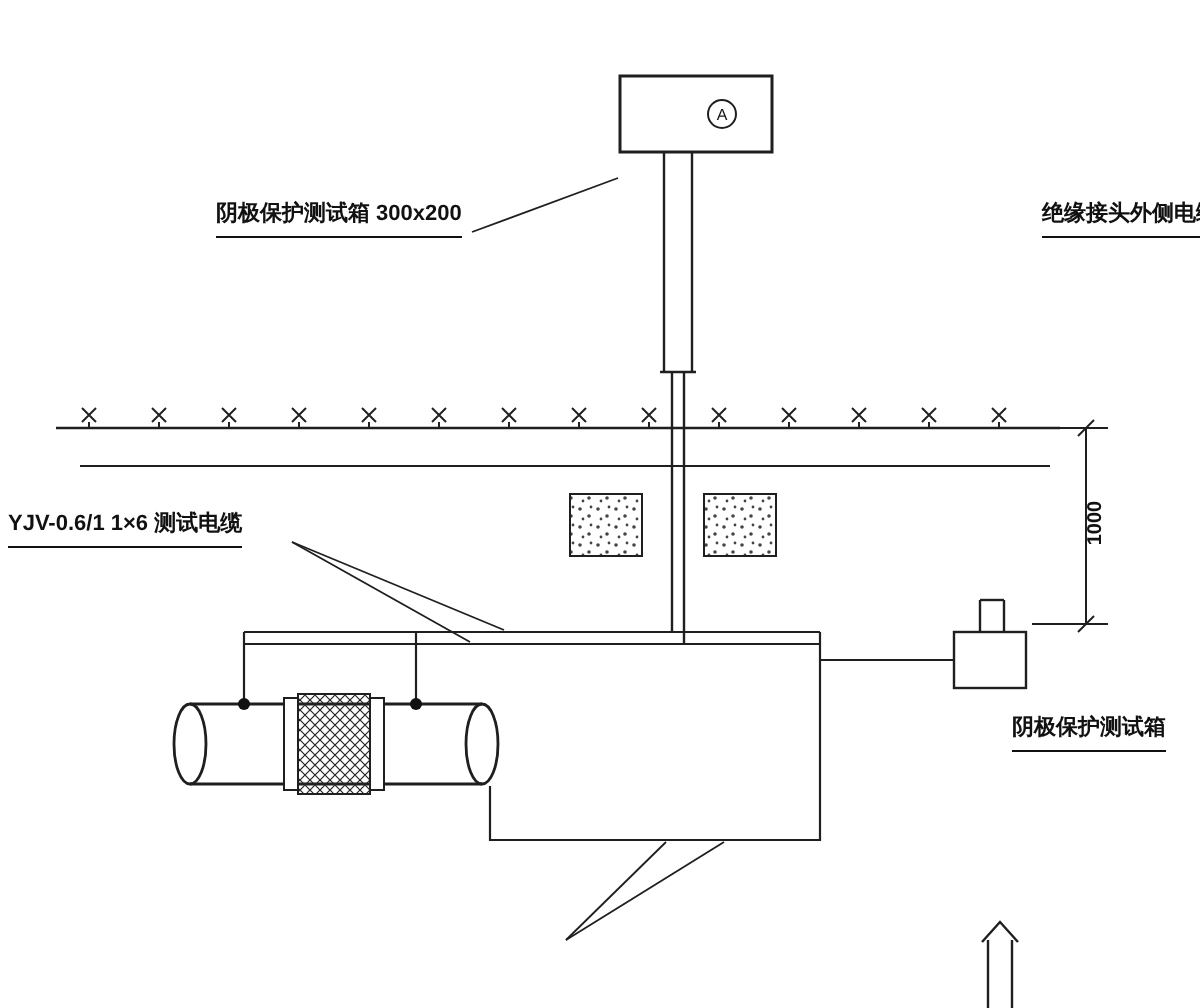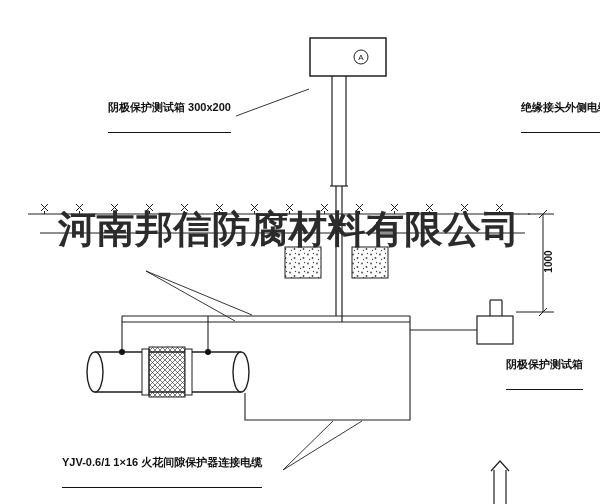--- a/index.html
+++ b/index.html
@@ -4,21 +4,21 @@
 <style>
   html,body { margin:0; padding:0; background:#fff; }
   .stage {
     position:relative; width:600px; height:504px; background:#ffffff;
     overflow:hidden; font-family:"Liberation Sans", sans-serif;
   }
   .stage svg { position:absolute; left:0; top:0; }
   .label {
     position:absolute; z-index:10; white-space:nowrap;
     font:700 11px "Liberation Sans", sans-serif; color:#111;
-    border-bottom:1px solid #111; padding-bottom:18px; line-height:13px;
+    border-bottom:1px solid #111; padding-bottom:4px; line-height:13px;
   }
   .watermark {
     position:absolute; left:58px; top:206px; z-index:5; white-space:nowrap;
     font-family:"Liberation Serif", serif; font-weight:700;
     font-size:38px; line-height:46px; color:#2b2b2b; letter-spacing:0.5px;
   }
   .dim-label {
     position:absolute; left:531px; top:256px; width:34px; z-index:10;
     text-align:center; font:700 10px "Liberation Sans", sans-serif; color:#111;
     transform:rotate(-90deg);
@@ -125,26 +125,25 @@
 
     <g stroke="#1f1f1f" stroke-width="0.9" fill="none">
       <line x1="236" y1="116" x2="309" y2="89"></line>
       <line x1="146" y1="271" x2="252" y2="315"></line>
       <line x1="146" y1="271" x2="235" y2="321"></line>
       <line x1="283" y1="470" x2="333" y2="421"></line>
       <line x1="283" y1="470" x2="362" y2="421"></line>
     </g>
   </svg>
 
-  <div class="watermark">河南邦信防腐材料有限公司</div>
 
   <div class="label" style="left:108px; top:101px;">阴极保护测试箱 300x200</div>
 
   <div class="label" style="left:521px; top:101px;">绝缘接头外侧电缆</div>
 
+  <div class="label" style="left:4px; top:256px;">YJV-0.6/1 1×6  测试电缆</div>
 
   <div class="label" style="left:506px; top:358px;">阴极保护测试箱</div>
 
-  <div class="label" style="left:62px; top:456px;">YJV-0.6/1 1×16  火花间隙保护器连接电缆</div>
 
   <div class="dim-label">1000</div>
 
 </div>
 
 </body></html>

